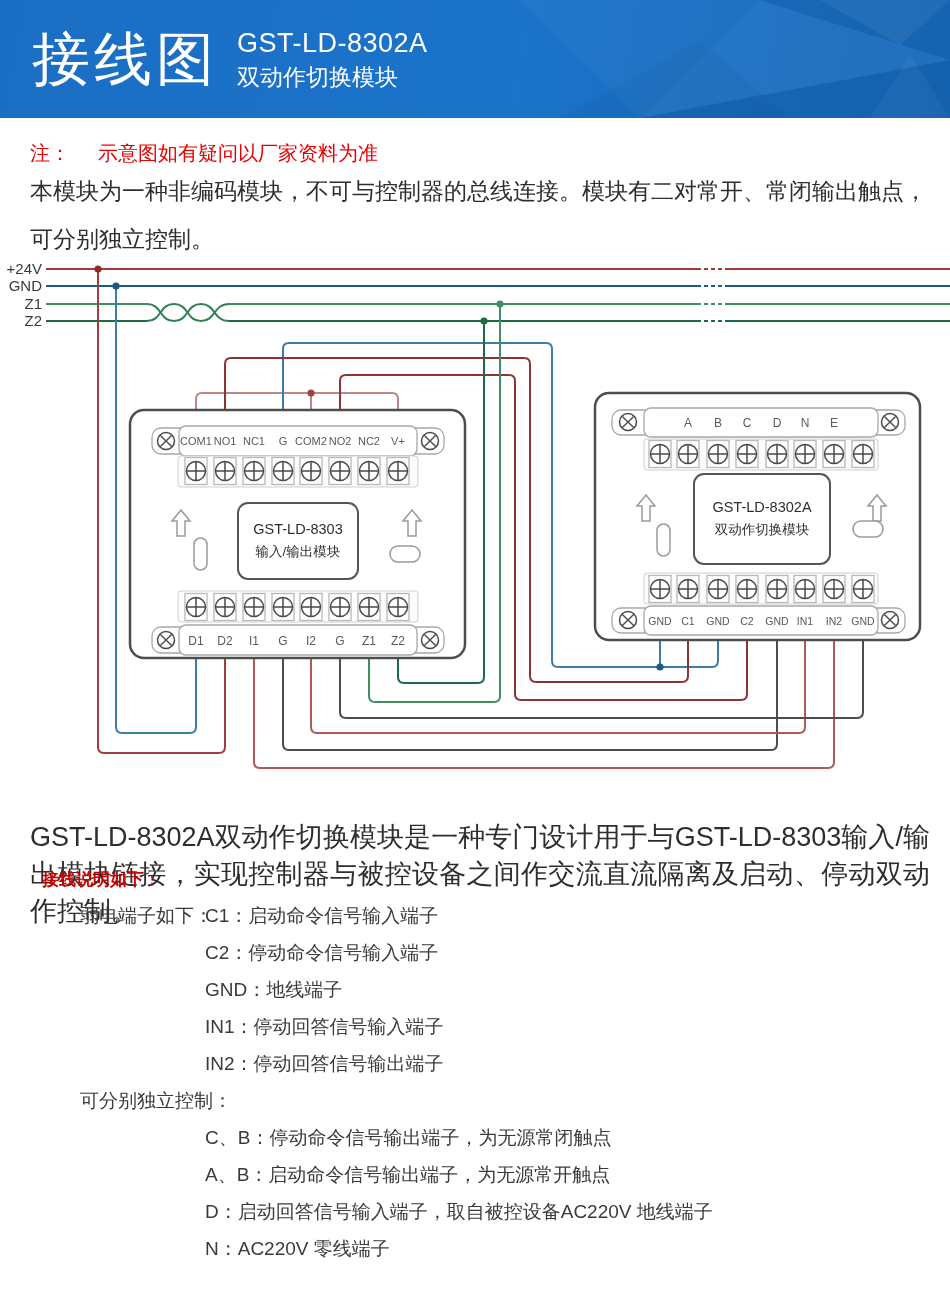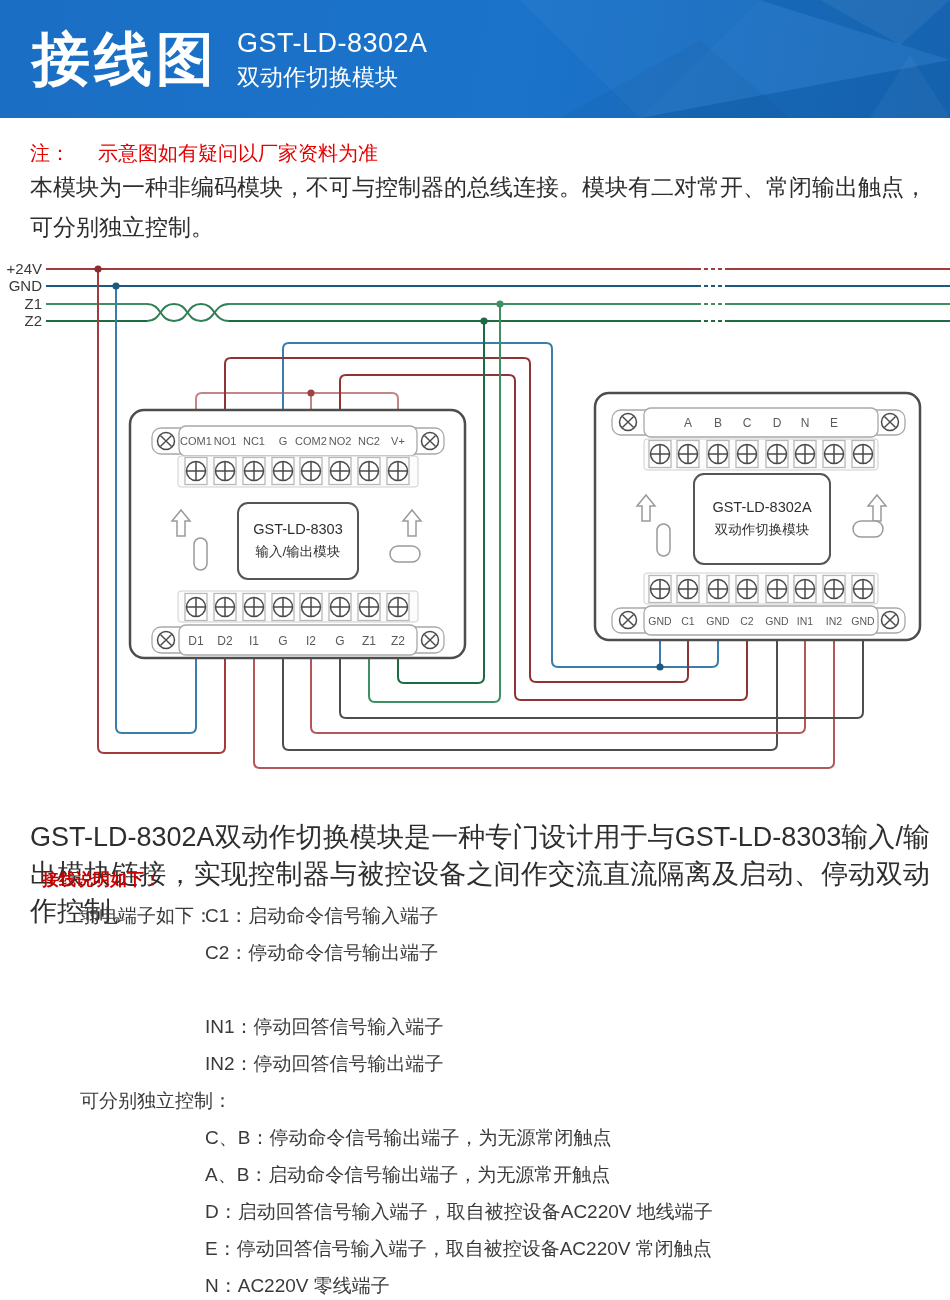--- a/index.html
+++ b/index.html
@@ -5,29 +5,29 @@
   html,body{margin:0;padding:0;}
   body{width:950px;height:1300px;position:relative;background:#ffffff;
        font-family:"Liberation Sans","DejaVu Sans",sans-serif;overflow:hidden;}
   .abs{position:absolute;}
 
   
   .header{left:0;top:0;width:950px;height:118px;background:#1a6fc4;
           background:linear-gradient(100deg,#1a6fc4 0%,#1b73ca 55%,#1668b8 100%);}
   .header .facets{position:absolute;left:0;top:0;}
   .header-title{position:absolute;left:32px;top:22px;color:#ffffff;font-size:58px;
-                font-weight:700;letter-spacing:4px;line-height:74px;}
+                font-weight:400;letter-spacing:4px;line-height:74px;}
   .header-sub{position:absolute;left:237px;top:30px;color:#ffffff;line-height:1;}
   .header-sub .model{font-size:27px;font-weight:400;letter-spacing:0.5px;}
   .header-sub .name{font-size:23px;margin-top:9px;}
 
   
   .note-line{left:30px;top:140px;font-size:20px;color:#e60000;white-space:nowrap;}
   .note-line .note-label{margin-right:28px;}
-  .note-body{left:30px;top:167px;width:897px;font-size:23px;line-height:40px;color:#2e2e2e;
+  .note-body{left:30px;top:167px;width:897px;font-size:23px;line-height:48px;color:#2e2e2e;
              text-align:justify;}
 
   
   svg text{font-family:"Liberation Sans","DejaVu Sans",sans-serif;}
   .term{fill:#5a5a5a;}
   .buslabel{fill:#3a3a3a;}
   .modname{fill:#2f2f2f;}
 
   
   .desc{left:30px;top:790px;width:900px;font-size:27px;line-height:37px;color:#2e2e2e;
@@ -282,24 +282,25 @@
 <div class="abs desc">GST-LD-8302A双动作切换模块是一种专门设计用于与GST-LD-8303输入/输出模块链接，实现控制器与被控设备之间作交流直流隔离及启动、停动双动作控制。</div>
 <div class="abs wiring-title">接线说明如下：</div>
 
 <div class="abs terminal-list">
   <div class="trow">
     <span class="c1">弱电端子如下：</span>
     <span class="c2">C1：启动命令信号输入端子</span>
   </div>
   <div class="trow">
     <span class="c1"></span>
-      <span class="c2">C2：停动命令信号输出端子</span>
-  </div>
-  <div class="trow">
-    <span class="c1"></span>
+      <span class="c2">C2：停动命令信号输入端子</span>
+  </div>
+  <div class="trow">
+    <span class="c1"></span>
+      <span class="c2">GND：地线端子</span>
   </div>
   <div class="trow">
     <span class="c1"></span>
       <span class="c2">IN1：停动回答信号输入端子</span>
   </div>
   <div class="trow">
     <span class="c1"></span>
       <span class="c2">IN2：停动回答信号输出端子</span>
   </div>
   <div class="trow">
@@ -313,19 +314,15 @@
   <div class="trow">
     <span class="c1"></span>
       <span class="c2">A、B：启动命令信号输出端子，为无源常开触点</span>
   </div>
   <div class="trow">
     <span class="c1"></span>
       <span class="c2">D：启动回答信号输入端子，取自被控设备AC220V 地线端子</span>
   </div>
   <div class="trow">
     <span class="c1"></span>
-      <span class="c2">E：停动回答信号输入端子，取自被控设备AC220V 常闭触点</span>
-  </div>
-  <div class="trow">
-    <span class="c1"></span>
       <span class="c2">N：AC220V 零线端子</span>
   </div>
 </div>
 
 </body></html>

